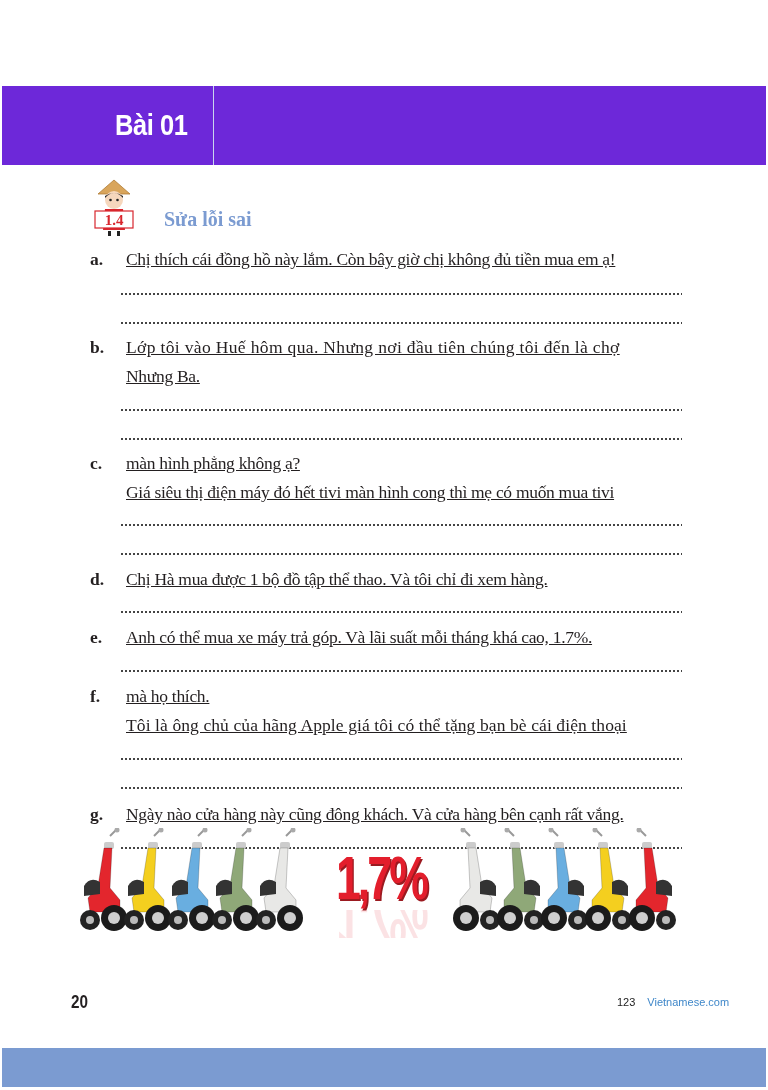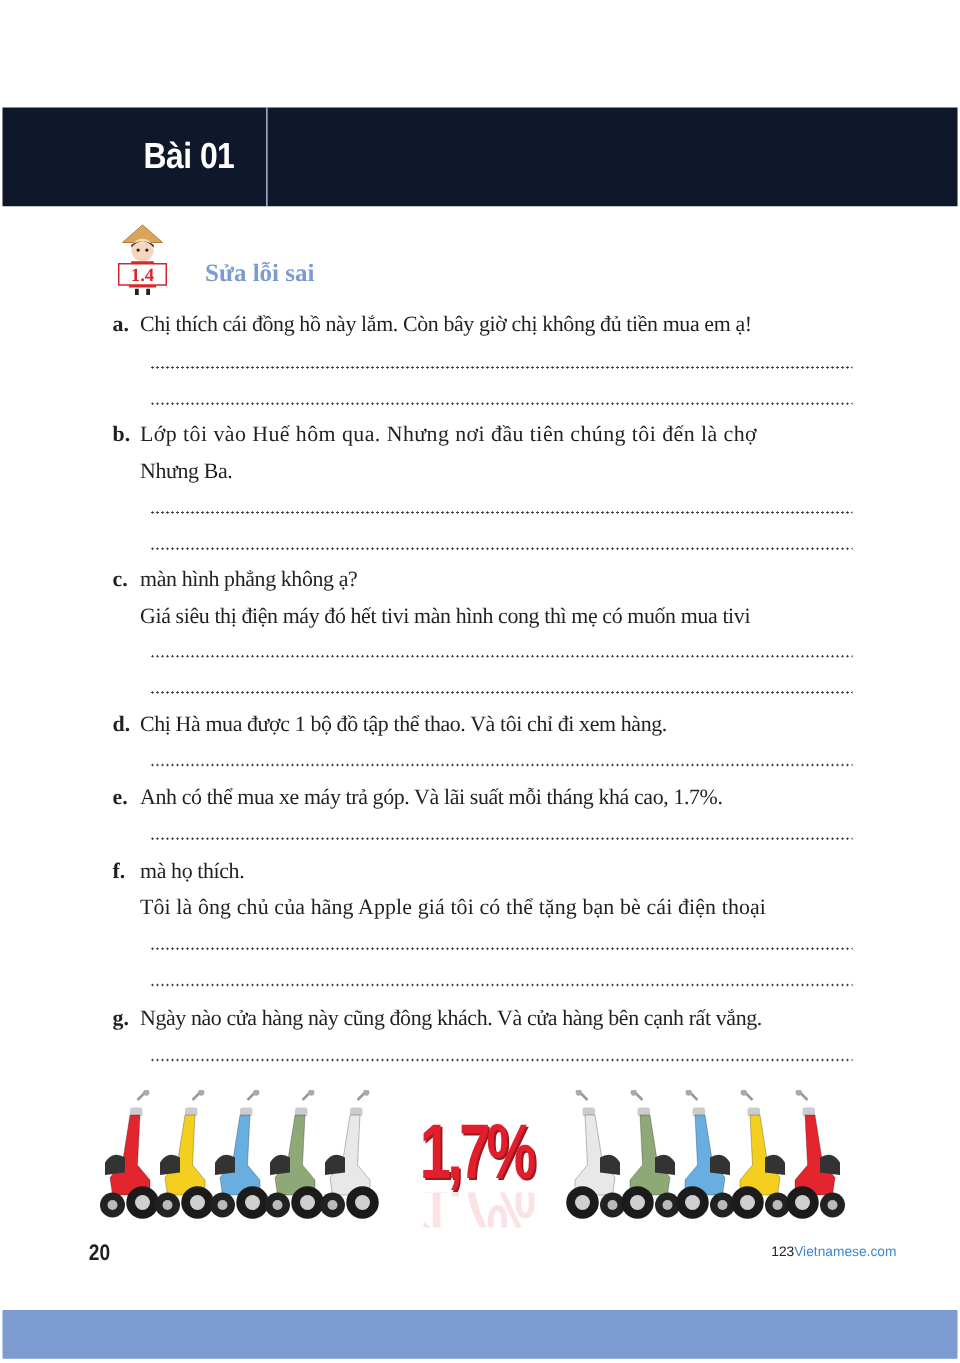--- a/index.html
+++ b/index.html
@@ -1,48 +1,48 @@
 <!DOCTYPE html>
 <html><head>
 <meta charset="utf-8">
 <style>
   * { margin: 0; padding: 0; box-sizing: border-box; }
   html, body { width: 768px; height: 1090px; background: #ffffff; overflow: hidden; }
   body { position: relative; font-family: "Liberation Serif", serif; color: #231f20; }
 
   .header-band {
     position: absolute; left: 2px; top: 86px; width: 764px; height: 79px;
-    background: #0f172a; display: flex;
+    background: #6d28d9; display: flex;
   }
   .header-left {
     width: 212px; height: 100%; border-right: 1px solid #c9d6ee;
     display: flex; align-items: center; justify-content: flex-end; padding-right: 26px;
   }
   .lesson-title {
     font-family: "Liberation Sans", sans-serif; font-weight: bold; font-size: 29px;
     color: #ffffff; letter-spacing: -0.5px; transform: scaleX(0.88); transform-origin: right center;
   }
 
   .exercise-head { position: absolute; left: 92px; top: 178px; display: flex; align-items: flex-end; }
   .mascot { width: 44px; height: 62px; position: relative; }
   .ex-title {
     font-family: "Liberation Serif", serif; font-weight: bold; font-size: 20px; color: #7b9bd1;
     margin-left: 28px; margin-bottom: 9px;
   }
 
   .item { position: absolute; left: 90px; width: 596px; font-size: 17.5px; line-height: 29px; }
   .item .letter { position: absolute; left: 0; top: 0; font-weight: bold; }
-  .item .text { margin-left: 22px; letter-spacing: -0.3px; }
+  .item .text { margin-left: 36px; letter-spacing: -0.3px; text-decoration: underline; }
   .dots {
     position: absolute; left: 120px; width: 562px; height: 2px;
     background-image: radial-gradient(circle, #444 0.8px, transparent 1px);
     background-size: 4px 2px; background-repeat: repeat-x;
   }
 
-  .banner { position: absolute; left: 80px; top: 868px; width: 604px; height: 118px; }
+  .banner { position: absolute; left: 80px; top: 824px; width: 604px; height: 118px; }
   .scooter-row { position: absolute; top: 4px; display: flex; }
   .scooter { width: 48px; height: 108px; position: relative; margin-right: -4px; }
   .promo-text {
     position: absolute; left: 236px; top: 18px; width: 130px; text-align: center;
     font-family: "Liberation Sans", sans-serif; font-weight: bold; font-size: 62px;
     color: #e31e2c; letter-spacing: -4px; transform: scaleX(0.72);
     text-shadow: 2px 2px 0 #9b1a20;
   }
   .promo-reflect {
     position: absolute; left: 236px; top: 86px; width: 130px; height: 28px; text-align: center;
@@ -50,21 +50,21 @@
     color: #e31e2c; letter-spacing: -4px; opacity: 0.12; transform: scaleX(0.72) scaleY(-1);
     overflow: hidden; line-height: 28px;
   }
 
   .page-number {
     position: absolute; left: 71px; top: 992px; font-family: "Liberation Sans", sans-serif;
     font-weight: bold; font-size: 18px; color: #231f20; transform: scaleX(0.85); transform-origin: left;
   }
   .site-mark { position: absolute; left: 617px; top: 996px; font-family: "Liberation Sans", sans-serif; font-size: 11px; }
   .site-mark .num { color: #222; }
-  .site-mark .name { color: #3f87c9; }
+  .site-mark .name { color: #3f87c9; padding-left: 12px; }
 
   .footer-band { position: absolute; left: 2px; top: 1048px; width: 764px; height: 39px; background: #7b9bd1; }
 </style>
 </head>
 <body>
 
 <div class="header-band">
   <div class="header-left">
     <span class="lesson-title">Bài 01</span>
   </div>

